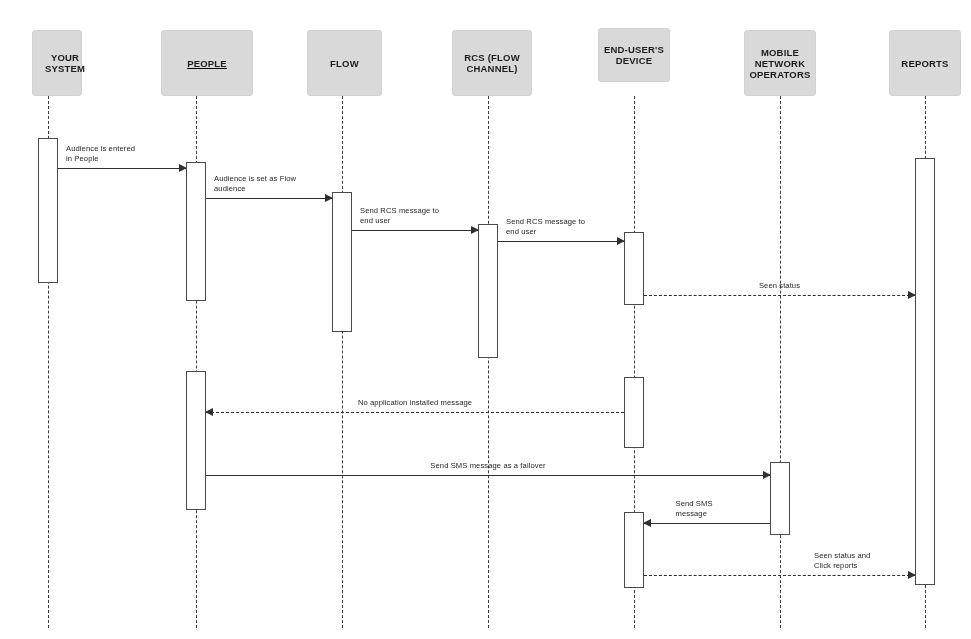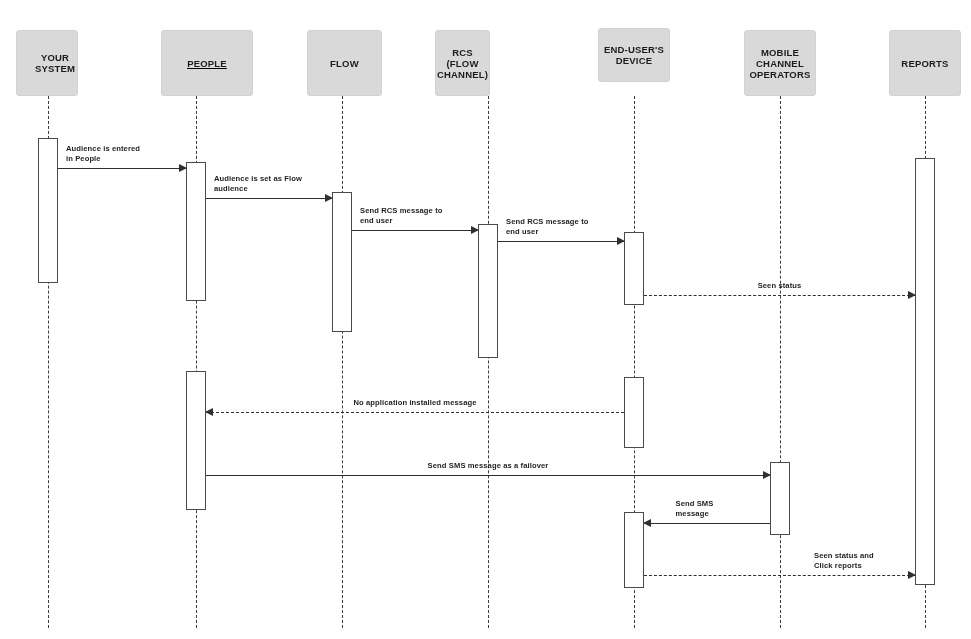--- a/index.html
+++ b/index.html
@@ -69,21 +69,21 @@
     width:0;height:0;
     border-top:4.5px solid transparent;
     border-bottom:4.5px solid transparent;
   }
   .arrowhead.right{right:-1px;border-left:8px solid #2f2f2f;}
   .arrowhead.left{left:-1px;border-right:8px solid #2f2f2f;}
   .msg .caption{
     position:absolute;
     bottom:5px;
     font-size:7.6px;
-    font-weight:bold;
+    font-weight:normal;
     line-height:9.5px;
     color:#1f1f1f;
     letter-spacing:.1px;
     white-space:pre-line;
     width:210px;
   }
   .msg .caption.l{left:8px;}
   .msg .caption.c{left:50%;transform:translateX(-50%);text-align:left;width:auto;}
 </style>
 </head>
@@ -157,40 +157,40 @@
         <div class="caption c">Send SMS message</div>
       </div>
       <div class="msg dashed" style="left: 644px; top: 575px; width: 271px;">
         <div class="line"></div>
         <div class="arrowhead right"></div>
         <div class="caption l" style="left: 170px;">Seen status and
 Click reports</div>
       </div>
     </div>
   <div id="participants-layer">
-      <div class="participant" style="left: 16px; top: 30px; width: 62px; height: 66px; padding-left: 16px;">
+      <div class="participant" style="left: 32px; top: 30px; width: 50px; height: 66px; padding-left: 16px;">
         <span class="plabel">YOUR
 SYSTEM</span>
       </div>
       <div class="participant" style="left: 161px; top: 30px; width: 92px; height: 66px; text-decoration: underline;">
         <span class="plabel">PEOPLE</span>
       </div>
       <div class="participant" style="left: 307px; top: 30px; width: 75px; height: 66px;">
         <span class="plabel">FLOW</span>
       </div>
-      <div class="participant" style="left: 435px; top: 30px; width: 55px; height: 66px;">
+      <div class="participant" style="left: 452px; top: 30px; width: 80px; height: 66px;">
         <span class="plabel">RCS (FLOW
 CHANNEL)</span>
       </div>
       <div class="participant" style="left: 598px; top: 28px; width: 72px; height: 54px; text-align: center;">
         <span class="plabel">END-USER'S
 DEVICE</span>
       </div>
       <div class="participant" style="left: 744px; top: 30px; width: 72px; height: 66px;">
         <span class="plabel">MOBILE
-CHANNEL
+NETWORK
 OPERATORS</span>
       </div>
       <div class="participant" style="left: 889px; top: 30px; width: 72px; height: 66px; align-items: center;">
         <span class="plabel">REPORTS</span>
       </div>
     </div>
 </div>
 
 </body></html>

